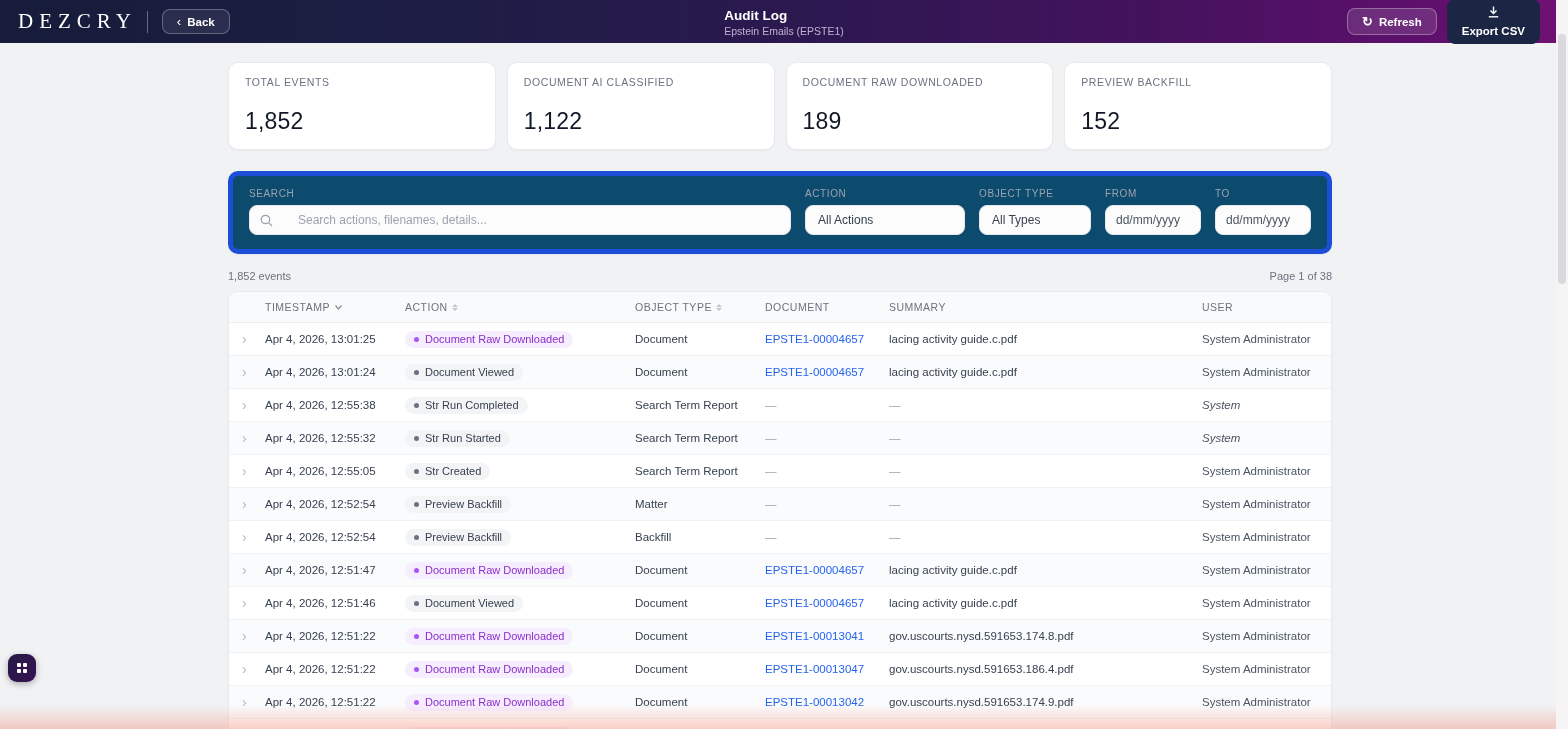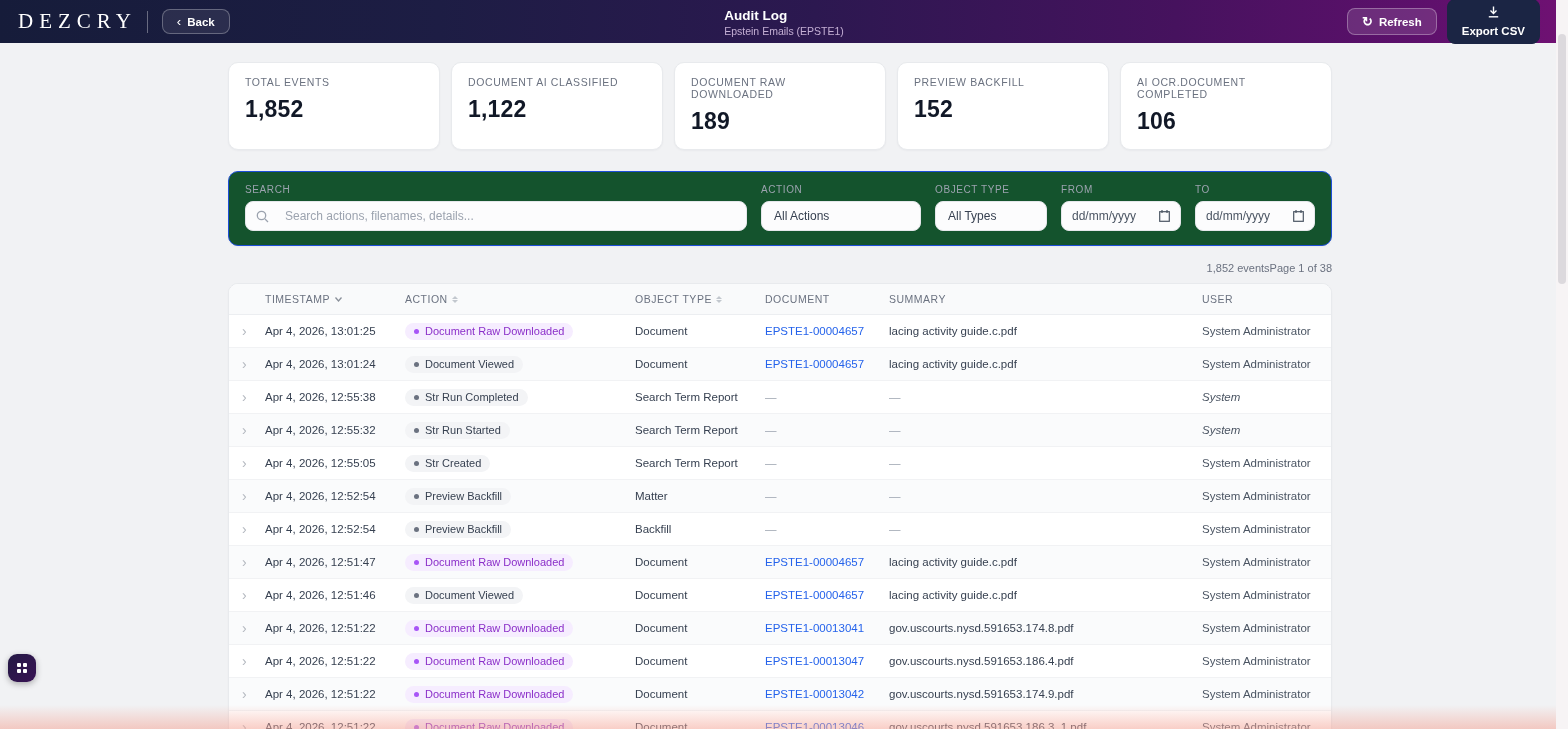--- a/index.html
+++ b/index.html
@@ -56,60 +56,60 @@
   .content { width:1104px; margin-left:228px; }
 
   
   .stats-row { display:flex; gap:11px; margin-top:19px; }
   .stat-card {
     flex:1; background:#fff; border:1px solid #e8eaed; border-radius:10px;
     padding:13px 16px 14px 16px;
     box-shadow:0 1px 2px rgba(16,24,40,.04);
   }
   .stat-label { color:#6b7280; font-size:10.5px; letter-spacing:.6px; text-transform:uppercase; }
-  .stat-value { color:#111827; font-size:23px; font-weight:700; margin-top:8px; letter-spacing:.2px; }
+  .stat-value { color:#111827; font-size:23px; font-weight:400; margin-top:20px; letter-spacing:.2px; }
 
   
   .filter-card {
-    background:#14532d; border:1px solid #1d4ed8; border-radius:10px;
+    background:#0c4a6e; border:5px solid #1d4ed8; border-radius:10px;
     margin-top:21px; padding:12px 16px 14px 16px;
     display:flex; gap:14px; align-items:flex-start;
     box-shadow:0 1px 2px rgba(16,24,40,.04);
   }
   .field { display:flex; flex-direction:column; gap:6px; }
   .field-label { color:#9ca3af; font-size:10px; letter-spacing:.6px; text-transform:uppercase; }
   .search-field { flex:1; }
   .search-box {
-    display:flex; align-items:center; gap:16px;
+    display:flex; align-items:center; gap:25px;
     border:1px solid #e5e7eb; border-radius:8px; background:#fcfcfd;
     padding:0 10px; height:30px;
   }
   .search-box svg { flex:0 0 auto; }
   .search-box input {
     border:none; outline:none; background:transparent;
     font-size:12px; color:#374151; width:100%;
     font-family:"Liberation Sans", sans-serif;
   }
   .search-box input::placeholder { color:#9ca3af; }
   .select-box {
     border:1px solid #e5e7eb; border-radius:8px; background:#fcfcfd;
     height:30px; display:flex; align-items:center;
     padding:0 12px; font-size:12px; color:#374151; cursor:pointer;
   }
   .w-action { width:160px; }
   .w-type { width:112px; }
   .date-box {
     border:1px solid #e5e7eb; border-radius:8px; background:#fcfcfd;
     height:30px; display:flex; align-items:center; gap:10px;
-    padding:0 10px; font-size:12px; color:#4b5563; cursor:text; width:120px;
+    padding:0 10px; font-size:12px; color:#4b5563; cursor:text; width:96px;
     justify-content:space-between;
   }
 
   
-  .meta-row { display:flex; justify-content:flex-end; margin-top:16px; align-items:center; }
+  .meta-row { display:flex; justify-content:space-between; margin-top:16px; align-items:center; }
   .events-count { color:#6b7280; font-size:11px; }
   .page-info { color:#6b7280; font-size:11px; }
 
   
   .table-card {
     background:#fff; border:1px solid #e8eaed; border-radius:10px 10px 0 0;
     margin-top:9px; overflow:hidden;
     box-shadow:0 1px 2px rgba(16,24,40,.04);
   }
   .tr, .thead-row {
@@ -218,24 +218,20 @@
       <div class="stat-value">1,122</div>
     </div>
     <div class="stat-card">
       <div class="stat-label">DOCUMENT RAW DOWNLOADED</div>
       <div class="stat-value">189</div>
     </div>
     <div class="stat-card">
       <div class="stat-label">PREVIEW BACKFILL</div>
       <div class="stat-value">152</div>
     </div>
-    <div class="stat-card">
-      <div class="stat-label">AI OCR.DOCUMENT COMPLETED</div>
-      <div class="stat-value">106</div>
-    </div>
   </div>
 
   <div class="filter-card">
     <div class="field search-field">
       <div class="field-label">SEARCH</div>
       <div class="search-box">
         <svg width="13" height="13" viewBox="0 0 13 13" fill="none">
           <circle cx="5.5" cy="5.5" r="4.2" stroke="#9ca3af" stroke-width="1.3"></circle>
           <path d="M9 9 L12 12" stroke="#9ca3af" stroke-width="1.3"></path>
         </svg>

